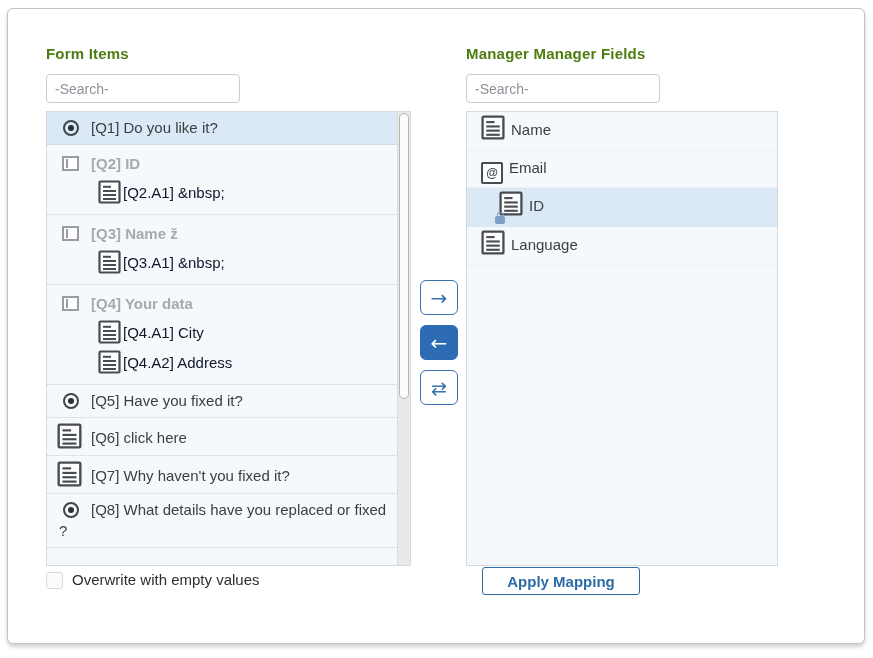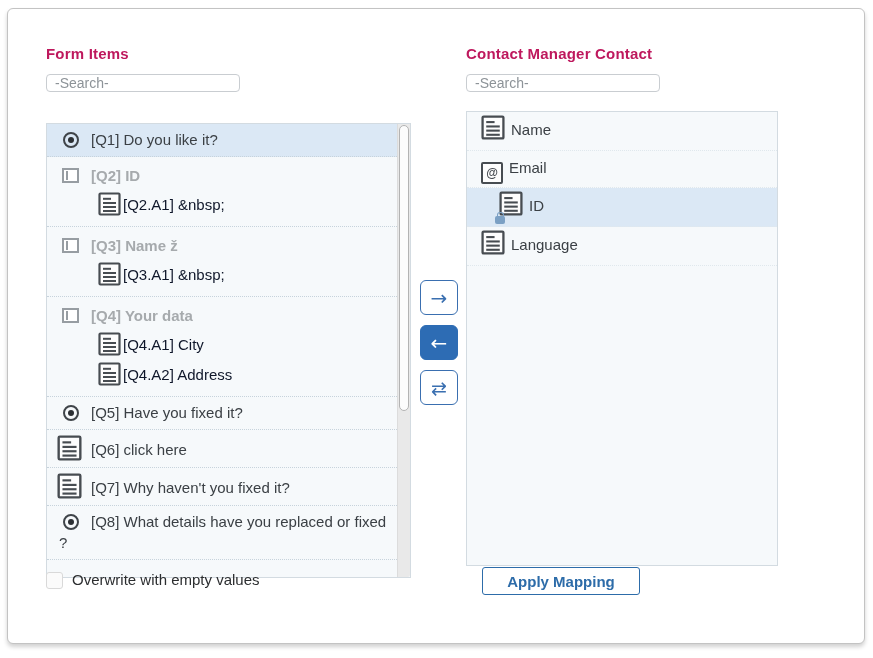--- a/index.html
+++ b/index.html
@@ -2,32 +2,32 @@
 <html><head>
 <meta charset="utf-8">
 <style>
   * { margin:0; padding:0; box-sizing:border-box; }
   html,body { width:873px; height:658px; background:#fff; font-family:"Liberation Sans", sans-serif; }
   .window {
     position:absolute; left:7px; top:8px; width:858px; height:636px;
     background:#fff; border:1px solid #c3c3c3; border-radius:6px;
     box-shadow:0 3px 4px rgba(0,0,0,.18);
   }
-  .panel-title { position:absolute; font-size:15px; font-weight:700; color:#be185d; letter-spacing:.2px; }
+  .panel-title { position:absolute; font-size:15px; font-weight:700; color:#4d7c0f; letter-spacing:.2px; }
   .search-input {
-    position:absolute; width:194px; height:18px; border:1px solid #c9cdd1; border-radius:4px;
+    position:absolute; width:194px; height:29px; border:1px solid #c9cdd1; border-radius:4px;
     background:#fff; font-family:"Liberation Sans",sans-serif; font-size:14px; color:#3c4043; padding:0 8px; outline:none;
   }
   .search-input::placeholder { color:#8d9398; opacity:1; }
 
   
   .listbox {
     position:absolute; background:#f6f9fb; border:1px solid #d3dbe1; overflow:hidden;
   }
-  #left-listbox { left:38px; top:102px; width:365px; height:455px;margin-top:12px; }
+  #left-listbox { left:38px; top:102px; width:365px; height:455px; }
   #right-listbox { left:458px; top:102px; width:312px; height:455px; }
   .left-scroll-area { position:absolute; left:0; top:0; right:13px; bottom:0; }
 
   .fi-row, .group { border-bottom:1px dotted #c7d3dc; }
   .fi-row { padding:5px 6px 6px 12px; font-size:15px; color:#3b4045; line-height:21px; min-height:32px; }
   .fi-row.selected { background:#dbe8f5; }
   .group { padding:4px 0 7px 0; }
   .group-header { padding:4px 6px 3px 12px; font-size:15px; color:#a6aaad; font-weight:700; line-height:21px; }
   .group-child { padding:3px 6px 3px 51px; font-size:15px; color:#0f172a; line-height:21px; }
 
@@ -162,21 +162,21 @@
   </div>
 
   <div class="overwrite-wrap">
     <span class="overwrite-checkbox"></span><span>Overwrite with empty values</span>
   </div>
 
   <button class="transfer-btn" id="btn-move-right"><span>→</span></button>
   <button class="transfer-btn filled" id="btn-move-left"><span>←</span></button>
   <button class="transfer-btn" id="btn-swap"><span>⇄</span></button>
 
-  <div class="panel-title" style="left:458px; top:36px;">Contact Manager Contact</div>
+  <div class="panel-title" style="left:458px; top:36px;">Manager Manager Fields</div>
   <input class="search-input" style="left: 458px; top: 65px;" type="text" placeholder="-Search-">
 
   <div class="listbox" id="right-listbox">
     <div class="cm-row"><span class="iconwrap"><svg width="24" height="25" viewBox="0 0 23 24">
             <rect x="1.5" y="1.5" width="20" height="21" rx="1" fill="#fdfdfd" stroke="#474c51" stroke-width="2.2"></rect>
             <line x1="5" y1="6.8" x2="13" y2="6.8" stroke="#474c51" stroke-width="2"></line>
             <line x1="5" y1="11" x2="18" y2="11" stroke="#474c51" stroke-width="2"></line>
             <line x1="5" y1="15" x2="18" y2="15" stroke="#474c51" stroke-width="2"></line>
             <line x1="5" y1="19" x2="18" y2="19" stroke="#474c51" stroke-width="2"></line>
           </svg></span><span>Name</span></div>

